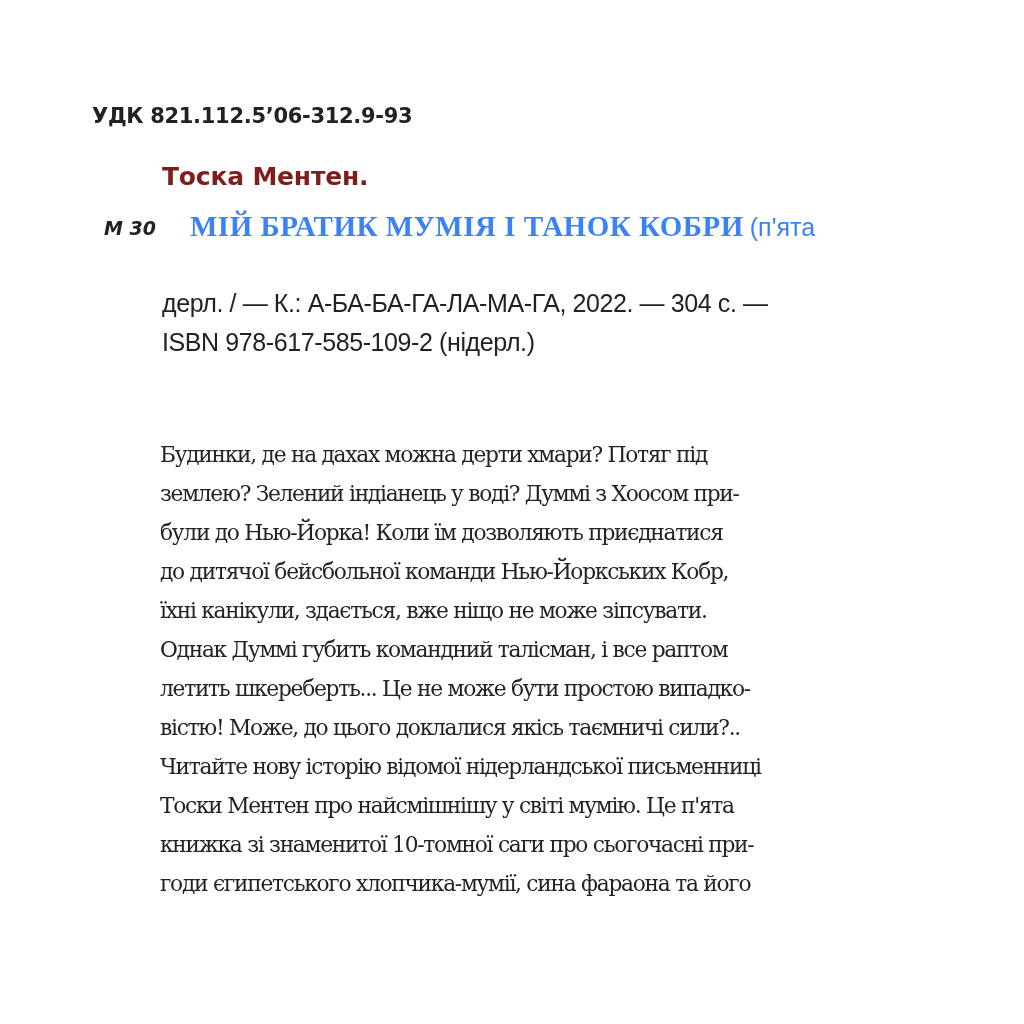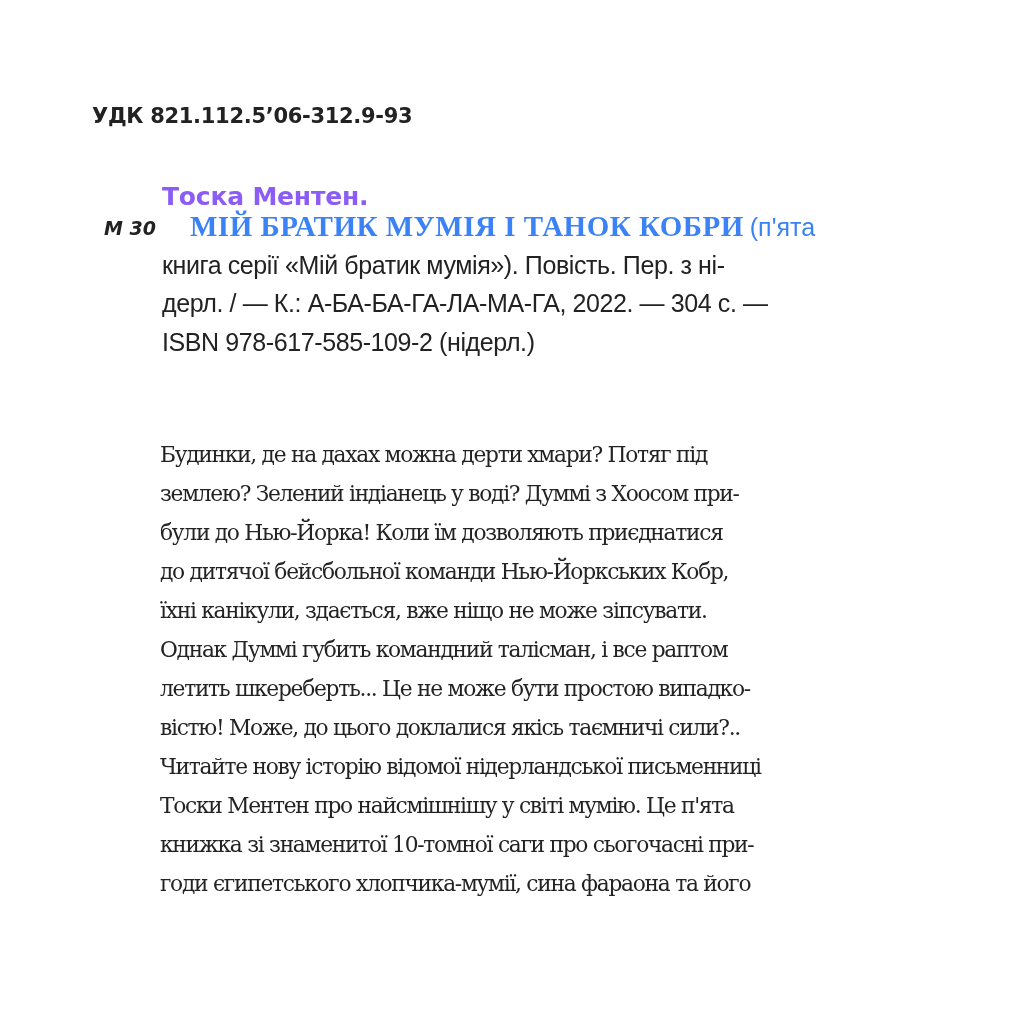--- a/index.html
+++ b/index.html
@@ -7,23 +7,23 @@
     width: 1024px; height: 1024px; background: #ffffff; position: relative; overflow: hidden;
     color: #1e1e1e;
   }
   .page { position: absolute; left: 0; top: 0; width: 1024px; height: 770px; }
   .udk {
     position: absolute; left: 92px; top: 104px;
     font-family: "DejaVu Sans", sans-serif; font-weight: bold; font-size: 21px; letter-spacing: -0.3px;
     color: #222;
   }
   .author {
-    position: absolute; left: 162px; top: 182px;
+    position: absolute; left: 162px; top: 162px;
     font-family: "DejaVu Sans", sans-serif; font-weight: bold; font-size: 25px; letter-spacing: -0.2px;
-    color: #8b5cf6;
+    color: #7f1d1d;
   }
   .shelf {
     position: absolute; left: 104px; top: 217px;
     font-family: "DejaVu Sans", sans-serif; font-weight: bold; font-size: 19px;
     color: #222;
     font-style: italic;
   }
   .title-line {
     position: absolute; left: 190px; top: 210px; white-space: nowrap;
     color: #3b82f6;
@@ -57,21 +57,20 @@
   <div class="udk">УДК 821.112.5’06-312.9-93</div>
 
   <div class="author">Тоска Ментен.</div>
 
   <div class="shelf">М 30</div>
 
   <div class="title-line">
     <span class="title-caps">МІЙ БРАТИК МУМІЯ І ТАНОК КОБРИ</span><span class="title-tail">(п'ята</span>
   </div>
 
-  <div class="cat-line" style="top:251px;">книга серії «Мій братик мумія»). Повість. Пер. з ні-</div>
   <div class="cat-line" style="top:289px;">дерл. / — К.: А-БА-БА-ГА-ЛА-МА-ГА, 2022. — 304 с. —</div>
   <div class="cat-line" style="top:328px;">ISBN 978-617-585-109-2 (нідерл.)</div>
 
   <div class="annotation">
     <span class="ann-line" style="transform: scaleX(0.989474);">Будинки, де на дахах можна дерти хмари? Потяг під</span>
     <span class="ann-line" style="transform: scaleX(0.989474);">землею? Зелений індіанець у воді? Думмі з Хоосом при-</span>
     <span class="ann-line" style="transform: scaleX(0.989474);">були до Нью-Йорка! Коли їм дозволяють приєднатися</span>
     <span class="ann-line" style="transform: scaleX(0.989474);">до дитячої бейсбольної команди Нью-Йоркських Кобр,</span>
     <span class="ann-line" style="transform: scaleX(0.989474);">їхні канікули, здається, вже ніщо не може зіпсувати.</span>
     <span class="ann-line" style="transform: scaleX(0.989474);">Однак Думмі губить командний талісман, і все раптом</span>

